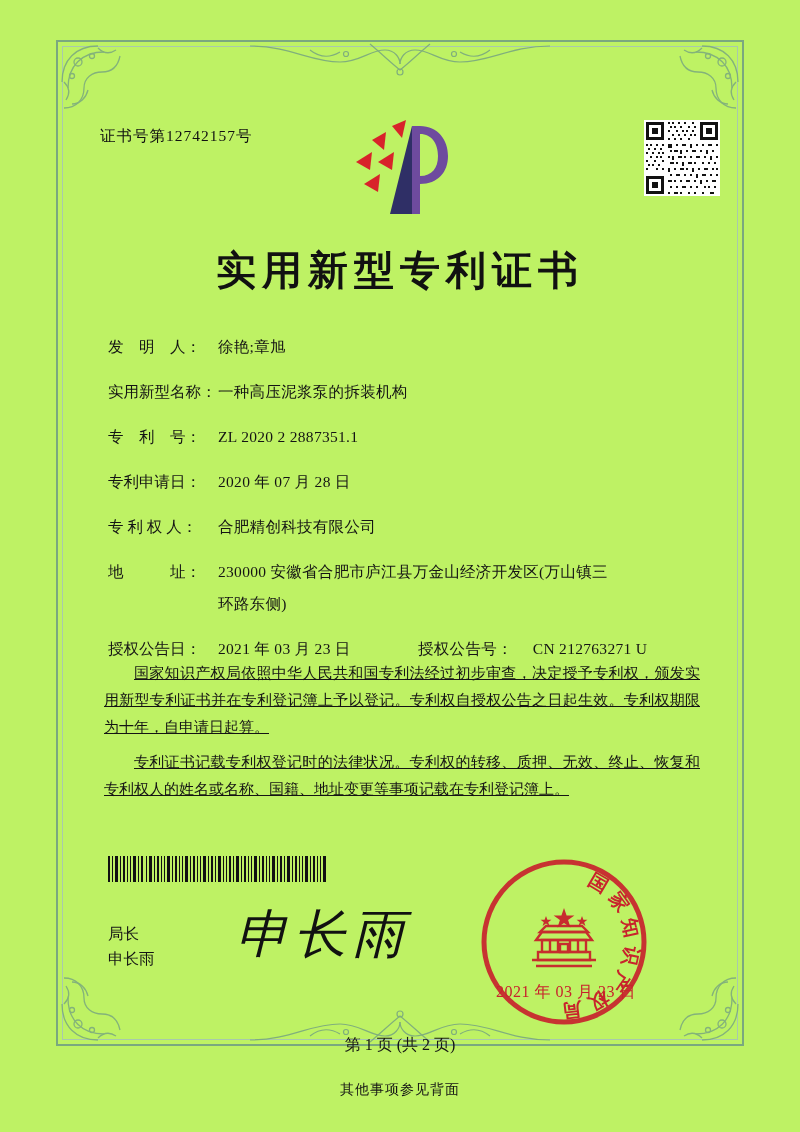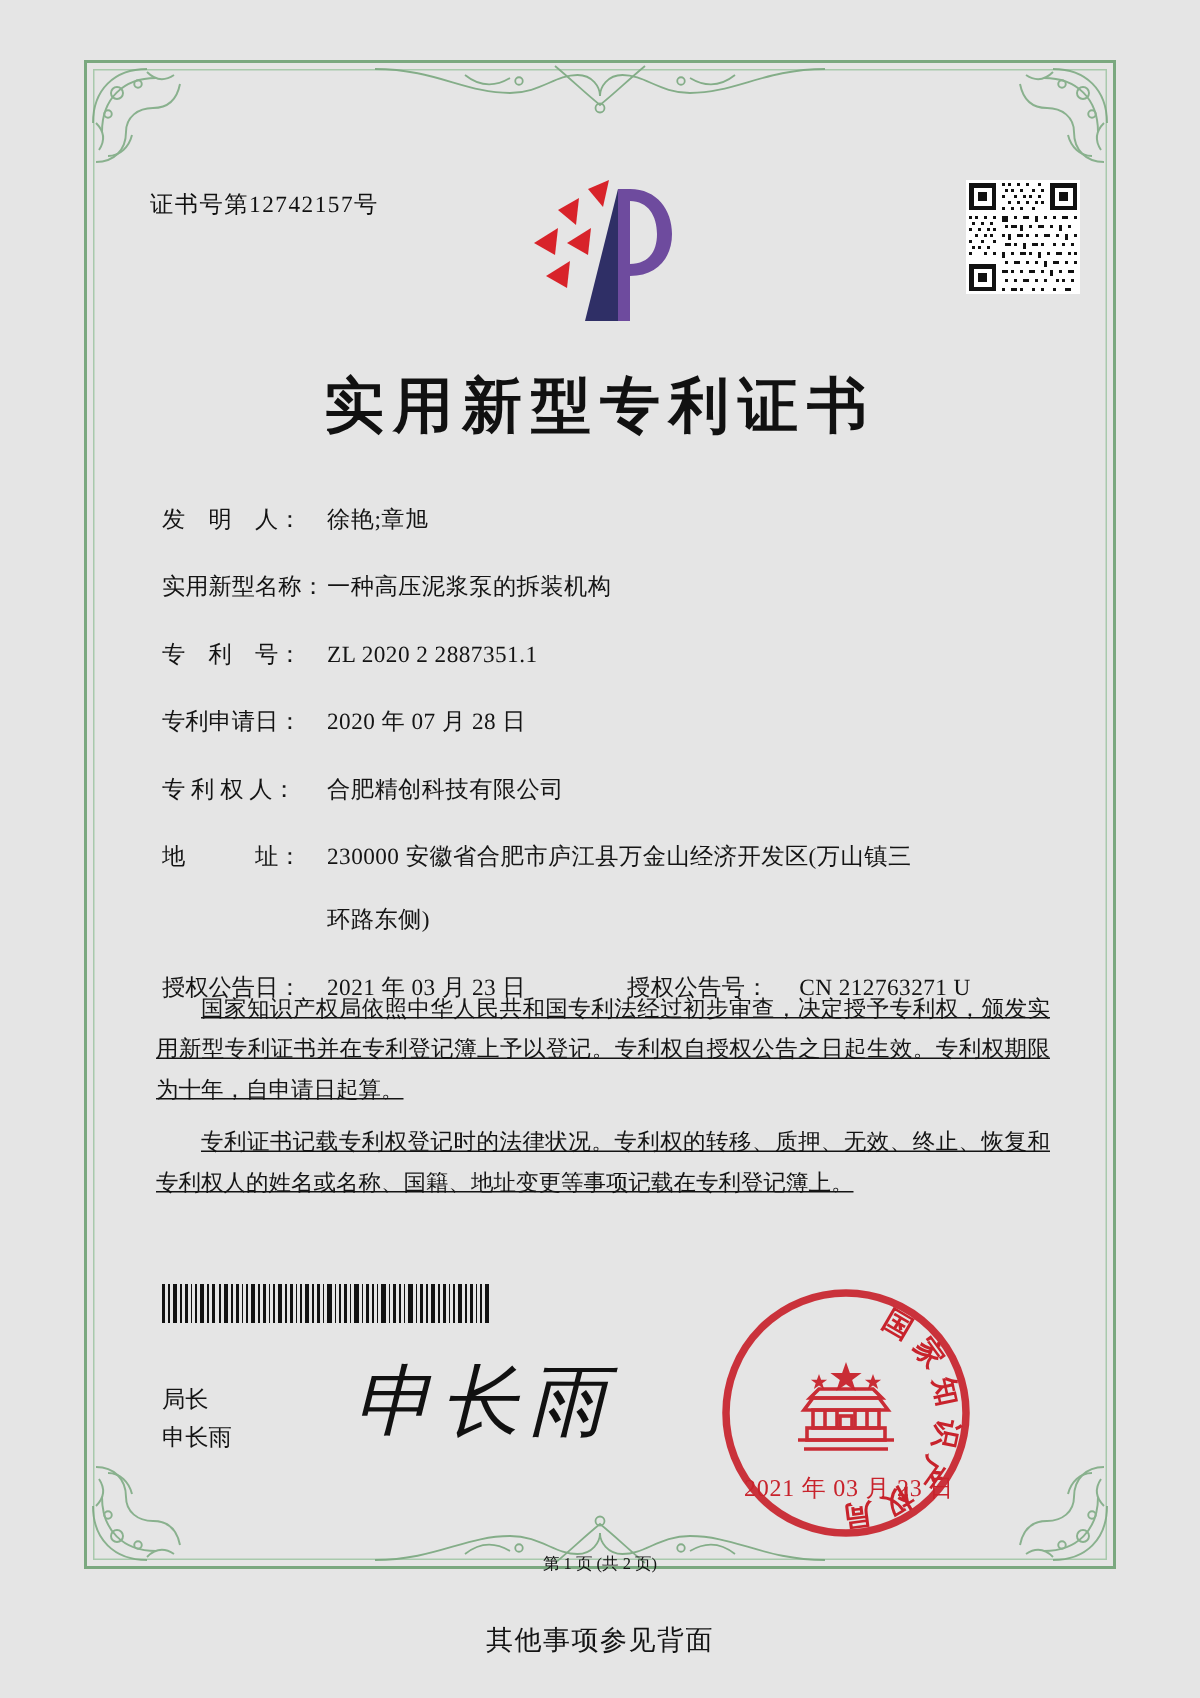--- a/index.html
+++ b/index.html
@@ -14,21 +14,21 @@
     font-family: "Liberation Serif", serif;
     color: #1a1a1a;
     overflow: hidden;
   }
 
   
   .page {
     position: absolute;
     left: 0; top: 0;
     width: 800px; height: 1132px;
-    background: #e5e5e5;
+    background: #bef264;
   }
   .border-outer {
     position: absolute;
     left: 56px; top: 40px;
     width: 688px; height: 1006px;
     border: 2px solid #7aa87f;
     box-sizing: border-box;
   }
   .border-inner {
     position: absolute;
@@ -119,21 +119,21 @@
     flex: 0 0 110px;
     letter-spacing: 0px;
     white-space: nowrap;
   }
   .field .val {
     flex: 1;
     letter-spacing: .3px;
   }
   .field .val .line2 {
     display: block;
-    margin-top: 20px;
+    margin-top: 10px;
   }
 
   
   .field.two-col .val {
     display: flex;
   }
   .field.two-col .val .c1 { width: 200px; flex: 0 0 200px; }
   .field.two-col .val .c2 { flex: 1; }
   .field.two-col .val .c2 .k { margin-right: 20px; }
 
@@ -193,29 +193,29 @@
     letter-spacing: .5px;
     white-space: nowrap;
   }
 
   
   .page-num {
     position: absolute;
     left: 0; top: 1035px;
     width: 800px;
     text-align: center;
-    font-size: 11px;
+    font-size: 16px;
     color: #141414;
   }
   .footer-note {
     position: absolute;
     left: 0; top: 1081px;
     width: 800px;
     text-align: center;
-    font-size: 18px;
+    font-size: 14px;
     color: #141414;
     letter-spacing: 1px;
   }
 </style>
 </head>
 <body>
 
 <div class="page">
 
   <div class="border-outer"></div>

